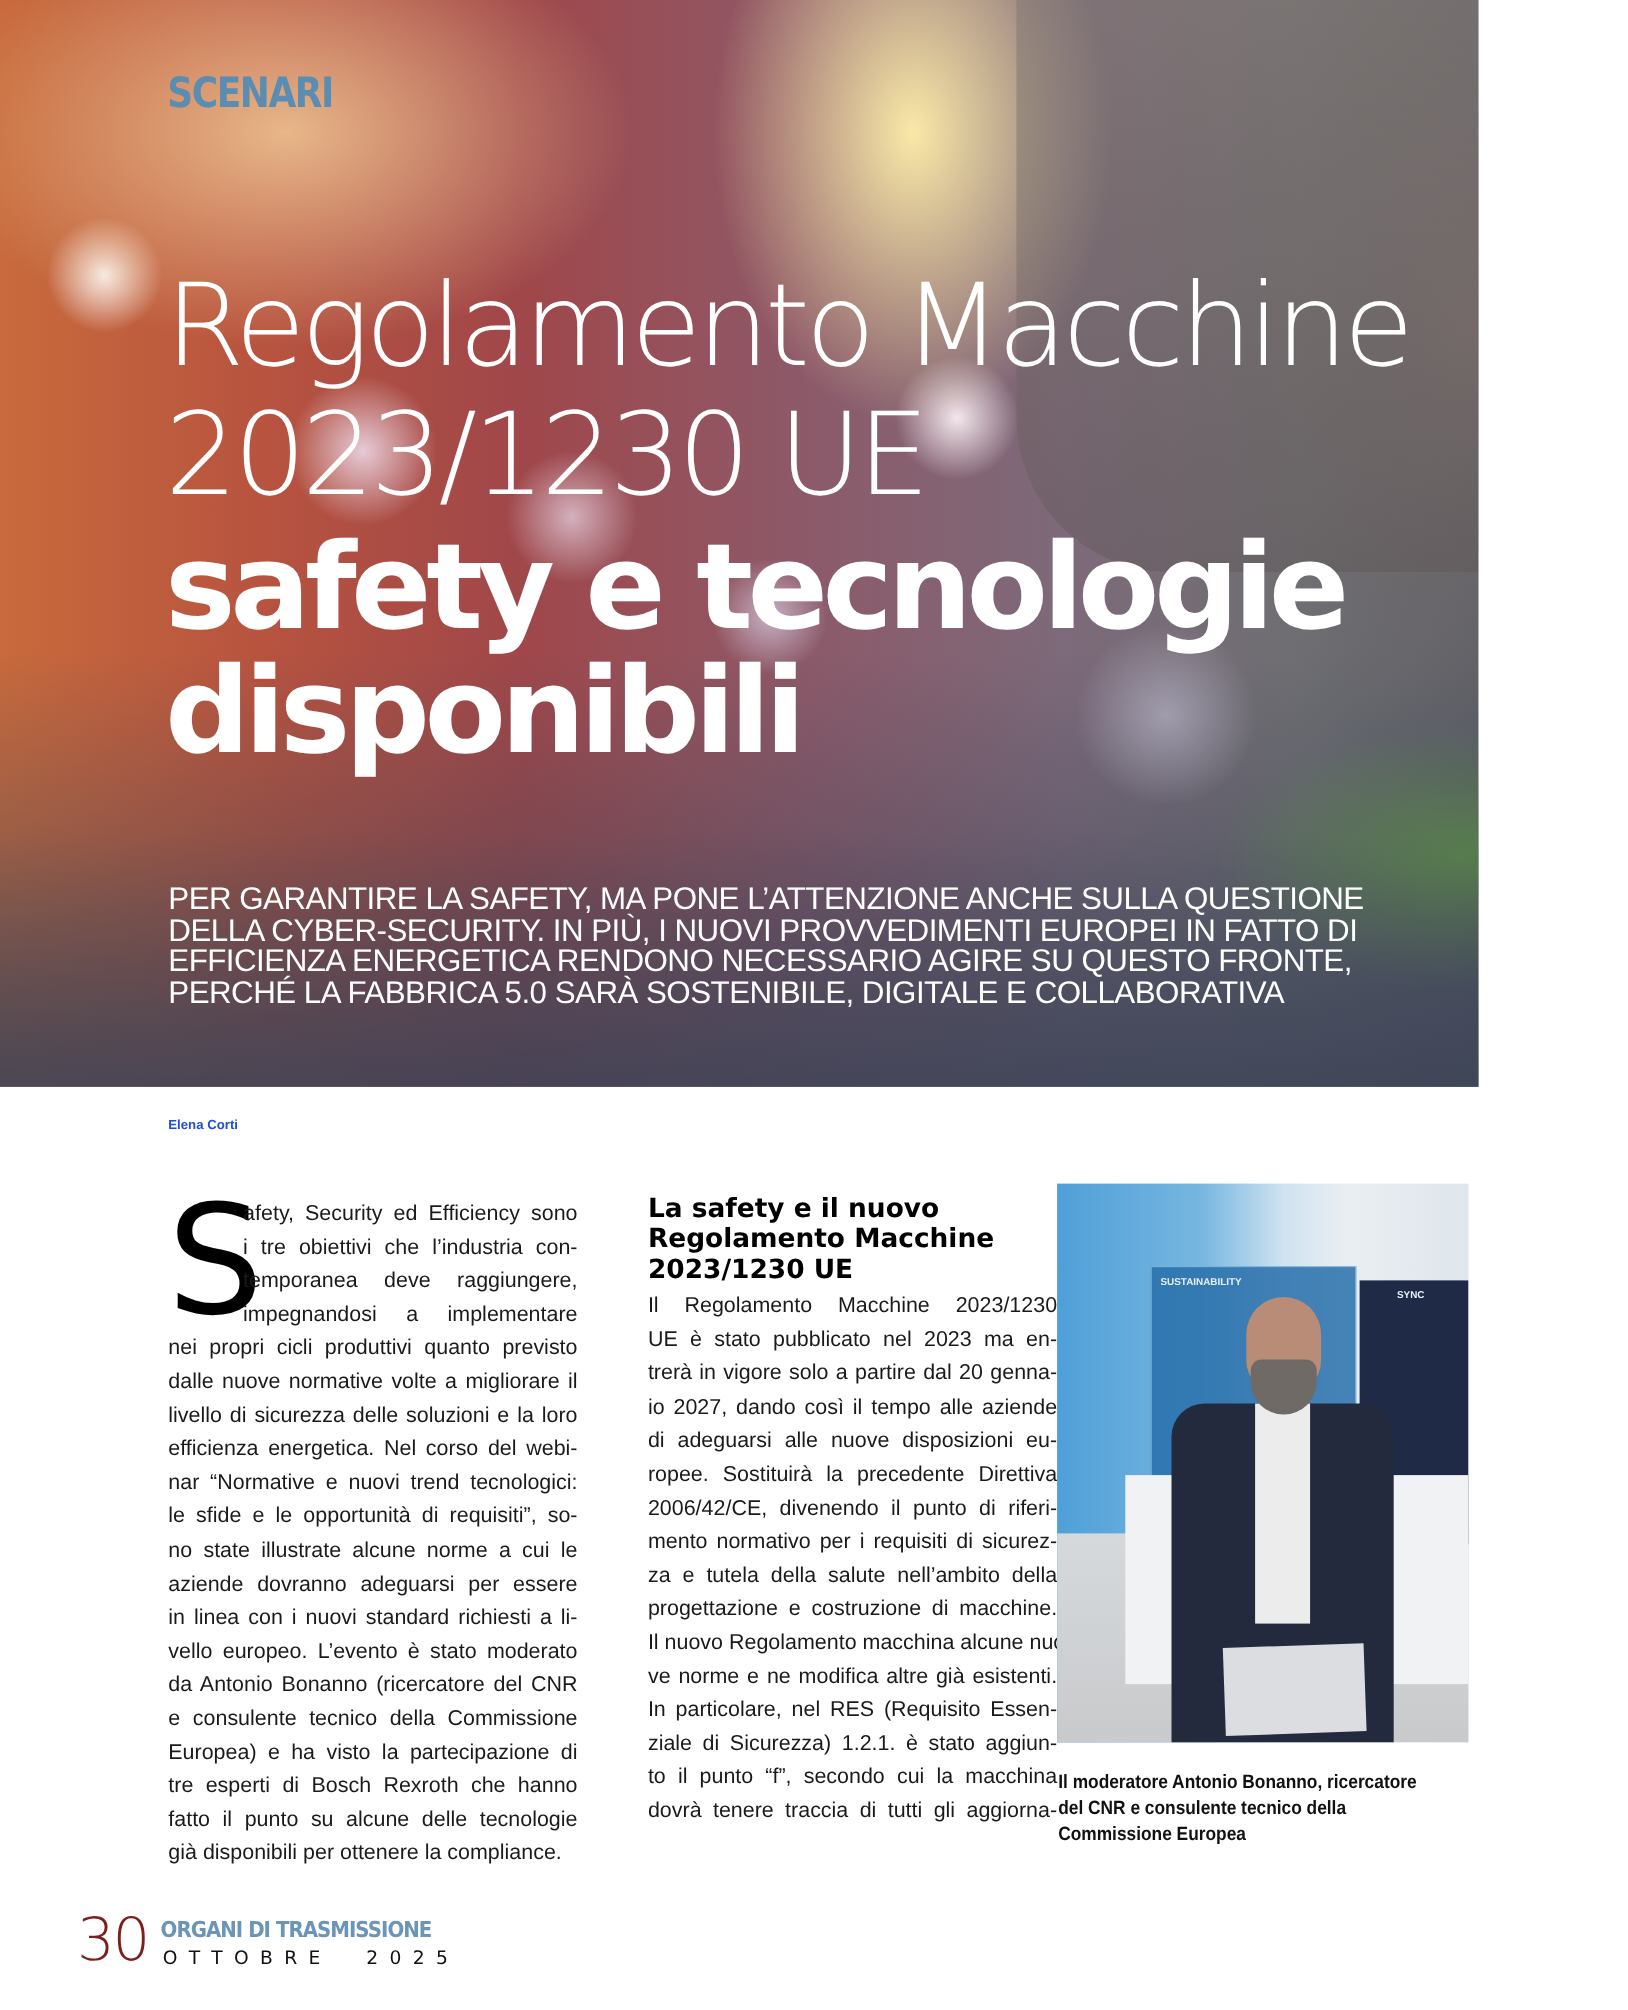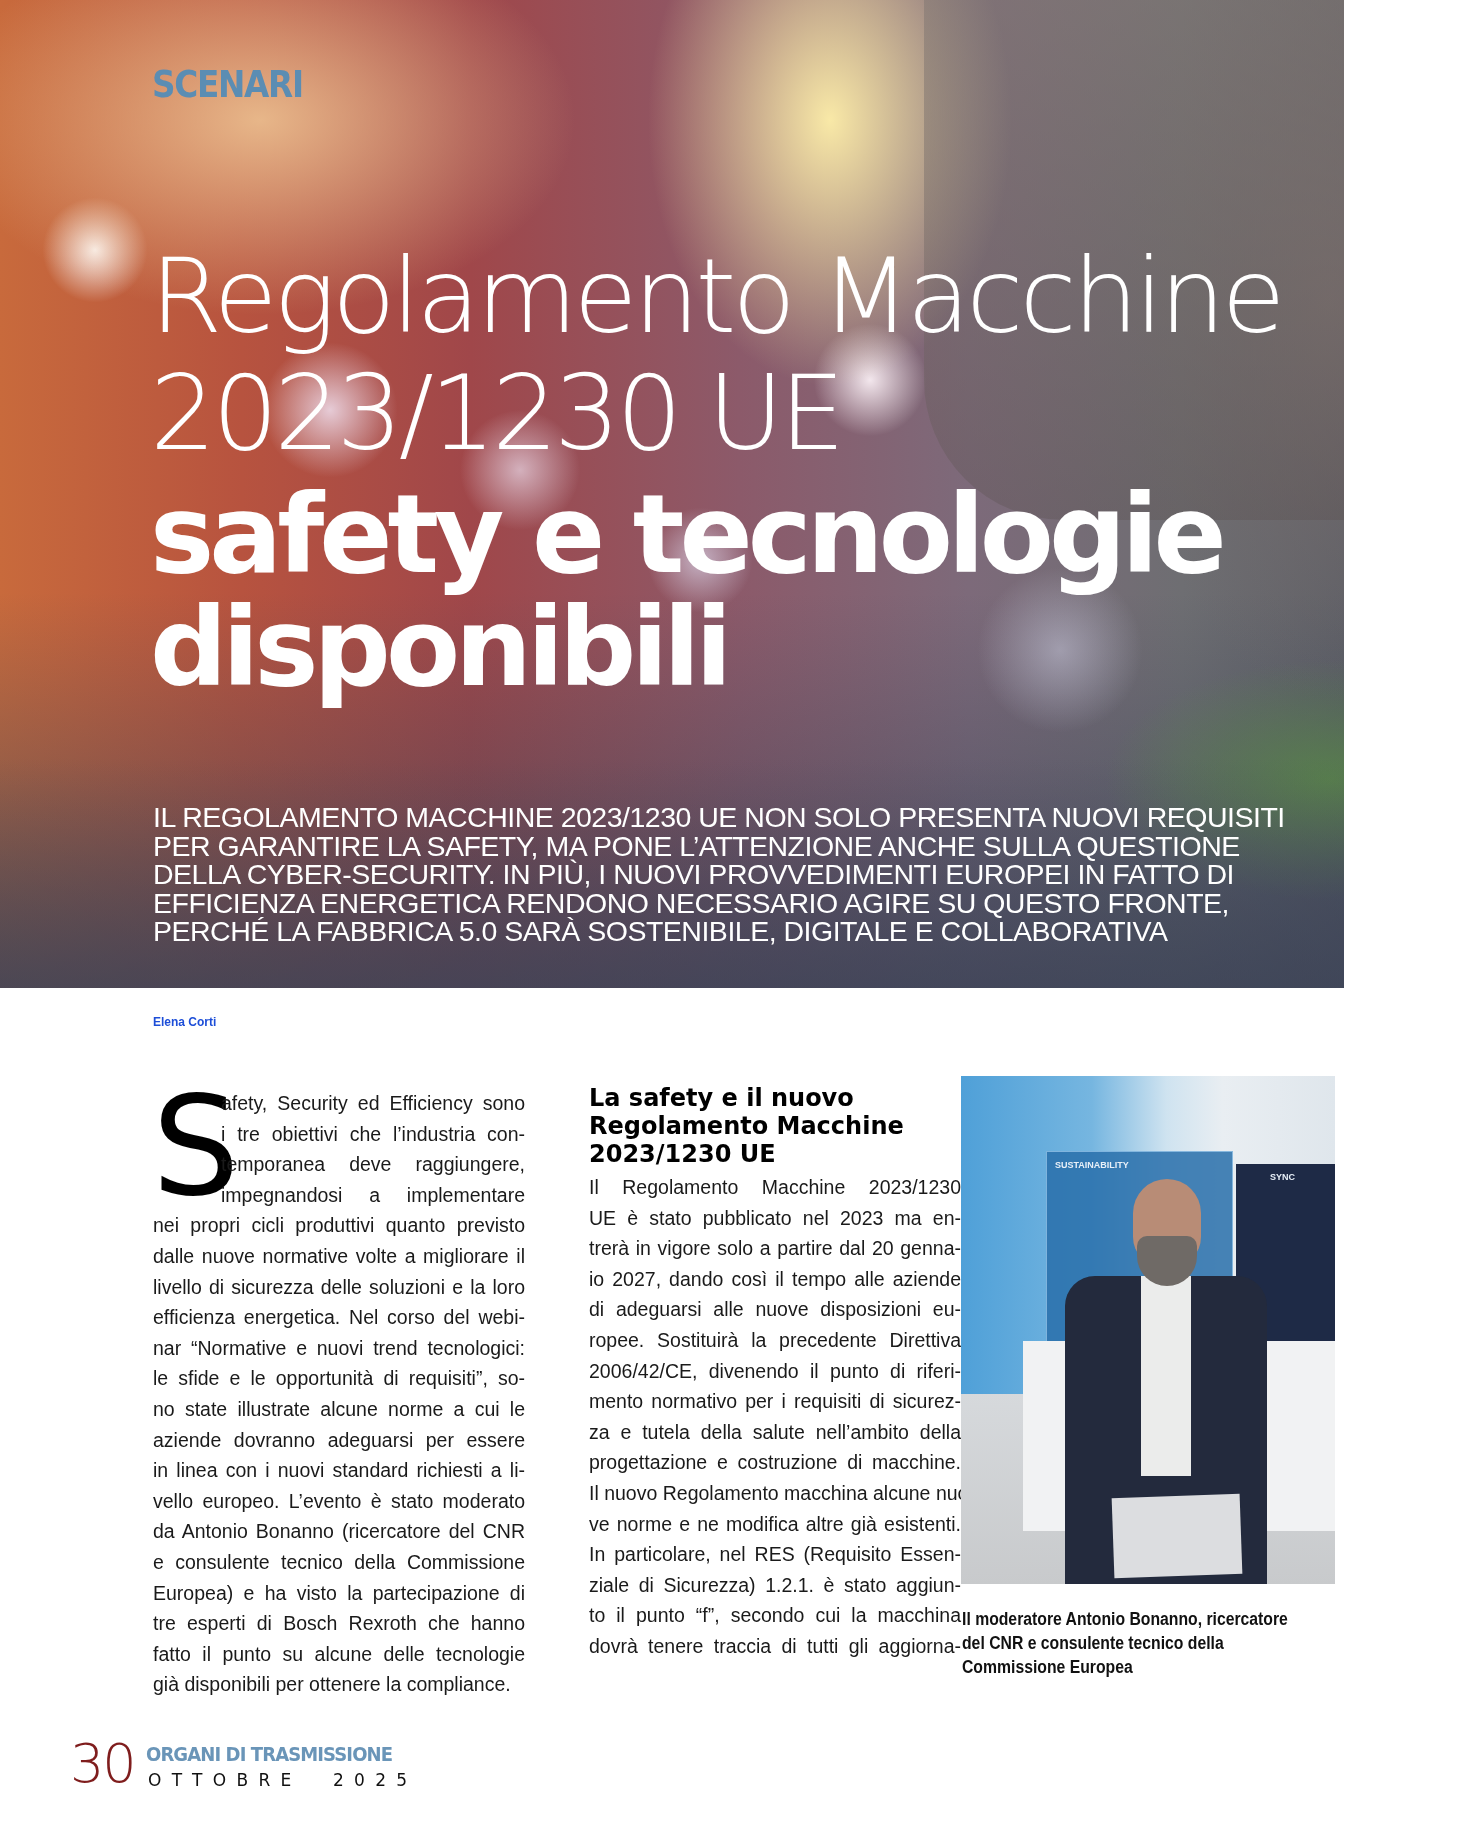--- a/index.html
+++ b/index.html
@@ -158,21 +158,20 @@
   <h1 class="title-light" style="margin:0;">
     <span>Regolamento Macchine</span>
     <span>2023/1230 UE</span>
   </h1>
   <h1 class="title-bold" style="margin:0;">
     <span>safety e tecnologie</span>
     <span>disponibili</span>
   </h1>
 
   <div class="subtitle">
-    <span>IL REGOLAMENTO MACCHINE 2023/1230 UE NON SOLO PRESENTA NUOVI REQUISITI</span>
     <span>PER GARANTIRE LA SAFETY, MA PONE L’ATTENZIONE ANCHE SULLA QUESTIONE</span>
     <span>DELLA CYBER-SECURITY. IN PIÙ, I NUOVI PROVVEDIMENTI EUROPEI IN FATTO DI</span>
     <span>EFFICIENZA ENERGETICA RENDONO NECESSARIO AGIRE SU QUESTO FRONTE,</span>
     <span>PERCHÉ LA FABBRICA 5.0 SARÀ SOSTENIBILE, DIGITALE E COLLABORATIVA</span>
   </div>
 </div>
 
 <div class="byline">Elena Corti</div>
 
 <div class="dropcap">S</div>

